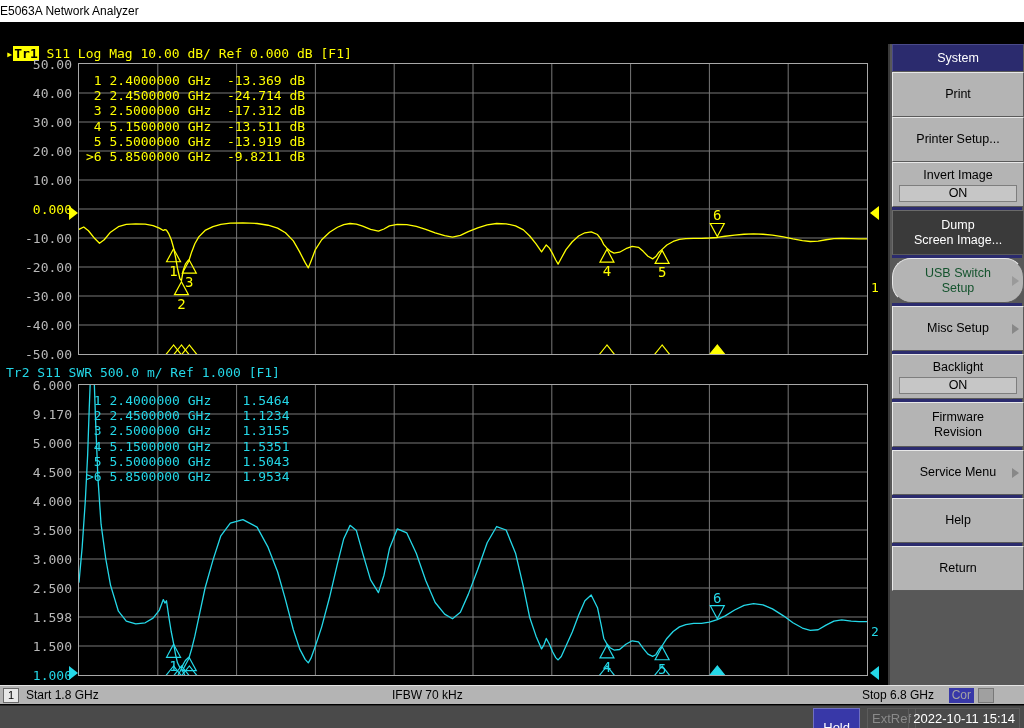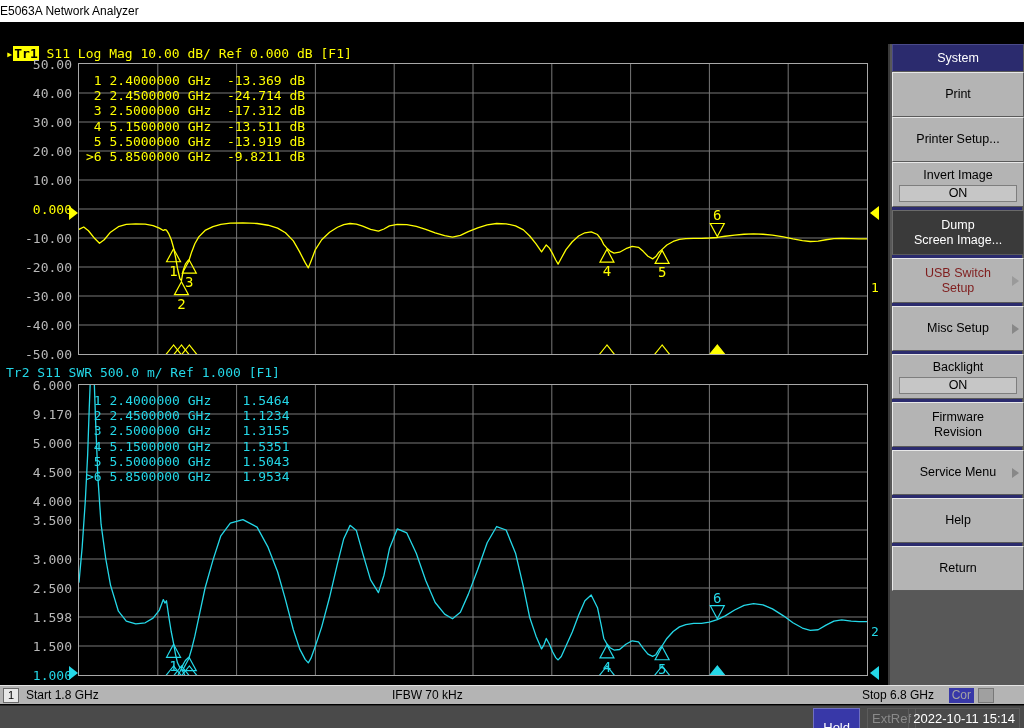--- a/index.html
+++ b/index.html
@@ -166,21 +166,21 @@
     height: 28px;
     border-top: 1px solid #4a4a8a;
     border-left: 1px solid #4a4a8a;
   }
   .skey.selected {
     background: #3a3a3a;
     color: #ffffff;
     border-top: 1px solid #6a6a6a;
     border-left: 1px solid #6a6a6a;
   }
-  .skey.disabled { color: #7f1d1d; }
+  .skey.disabled { color: #14532d; border-radius: 19px; }
   .skey .line { line-height: 15px; }
   .skey .valbox {
     margin-top: 2px;
     width: 118px;
     background: #c6c6c6;
     border: 1px solid #7e7e7e;
     font-size: 12.5px;
     line-height: 15px;
   }
   .sep {
@@ -292,21 +292,21 @@
         <div class="ylab" style="top: 281px;">-40.00</div>
         <div class="ylab" style="top: 310px;">-50.00</div>
       </div>
 
     <div class="yaxis" id="yaxis2" style="top: 0px; left: 0px; height: 641px;">
         <div class="ylab" style="top: 341px;">6.000</div>
         <div class="ylab" style="top: 370px;">9.170</div>
         <div class="ylab" style="top: 399px;">5.000</div>
         <div class="ylab" style="top: 428px;">4.500</div>
         <div class="ylab" style="top: 457px;">4.000</div>
-        <div class="ylab" style="top: 476px; text-align: right;">3.500</div>
+        <div class="ylab" style="top: 486px; text-align: right;">3.500</div>
         <div class="ylab" style="top: 515px;">3.000</div>
         <div class="ylab" style="top: 544px;">2.500</div>
         <div class="ylab" style="top: 573px;">1.598</div>
         <div class="ylab" style="top: 602px;">1.500</div>
         <div class="ylab ref2" style="top: 631px;">1.000</div>
       </div>
 
     <div class="graph" id="graph1">
       <svg class="gridsvg" id="g1svg" width="788" height="290" viewBox="0 0 788 290">
           <line x1="0" y1="29" x2="788" y2="29" stroke="#787878" stroke-width="1"></line>

